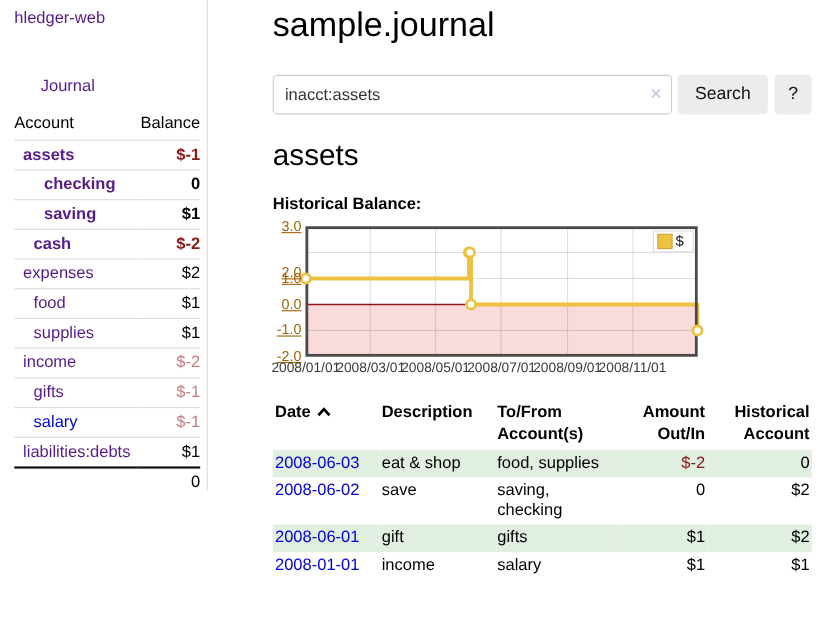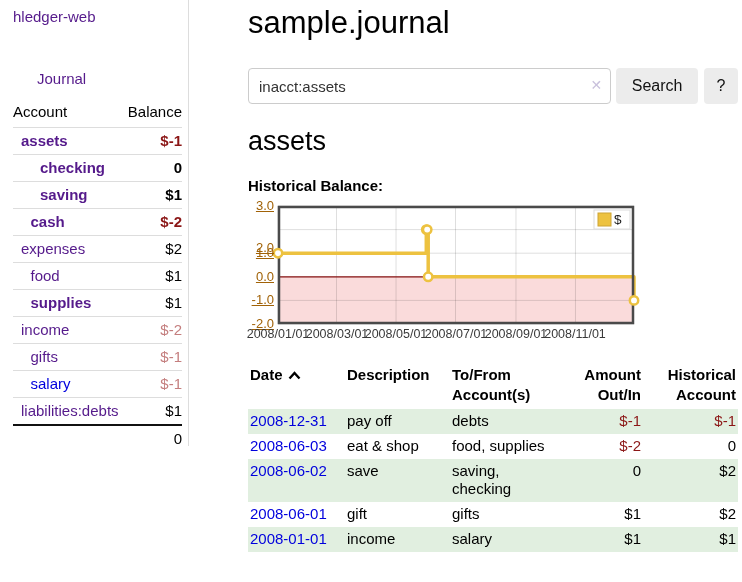--- a/index.html
+++ b/index.html
@@ -102,21 +102,21 @@
         </tr>
         <tr>
           <td style="padding-left: 8px;"><a href="#" class="purple">expenses</a></td>
           <td class="bal tone-normal">$2</td>
         </tr>
         <tr>
           <td style="padding-left: 17.5px;"><a href="#" class="purple">food</a></td>
           <td class="bal tone-normal">$1</td>
         </tr>
         <tr>
-          <td style="padding-left: 17.5px; font-weight: bold;"><a href="#" class="purple">supplies</a></td>
+          <td style="padding-left: 17.5px;"><a href="#" class="purple">supplies</a></td>
           <td class="bal tone-normal">$1</td>
         </tr>
         <tr>
           <td style="padding-left: 8px;"><a href="#" class="purple">income</a></td>
           <td class="bal tone-negative-muted">$-2</td>
         </tr>
         <tr>
           <td style="padding-left: 17.5px;"><a href="#" class="purple">gifts</a></td>
           <td class="bal tone-negative-muted">$-1</td>
         </tr>
@@ -209,27 +209,20 @@
               <polyline points="1.5,7.5 6.5,2 11.5,7.5" fill="none" stroke="#000" stroke-width="2.4"></polyline>
             </svg></th>
           <th class="al"><span>Description</span></th>
           <th class="al"><span>To/From Account(s)</span></th>
           <th class="ar"><span>Amount Out/In</span></th>
           <th class="ar"><span>Historical Account</span></th>
         </tr>
       </thead>
     <tbody id="reg-body">
         <tr>
-          <td class="al"><a href="#" class="blue">2008-12-31</a></td>
-          <td class="al tone-normal">pay off</td>
-          <td class="al tone-normal">debts</td>
-          <td class="ar tone-negative">$-1</td>
-          <td class="ar tone-negative">$-1</td>
-        </tr>
-        <tr>
           <td class="al"><a href="#" class="blue">2008-06-03</a></td>
           <td class="al tone-normal">eat &amp; shop</td>
           <td class="al tone-normal">food, supplies</td>
           <td class="ar tone-negative">$-2</td>
           <td class="ar tone-normal">0</td>
         </tr>
         <tr>
           <td class="al"><a href="#" class="blue">2008-06-02</a></td>
           <td class="al tone-normal">save</td>
           <td class="al tone-normal">saving, checking</td>

